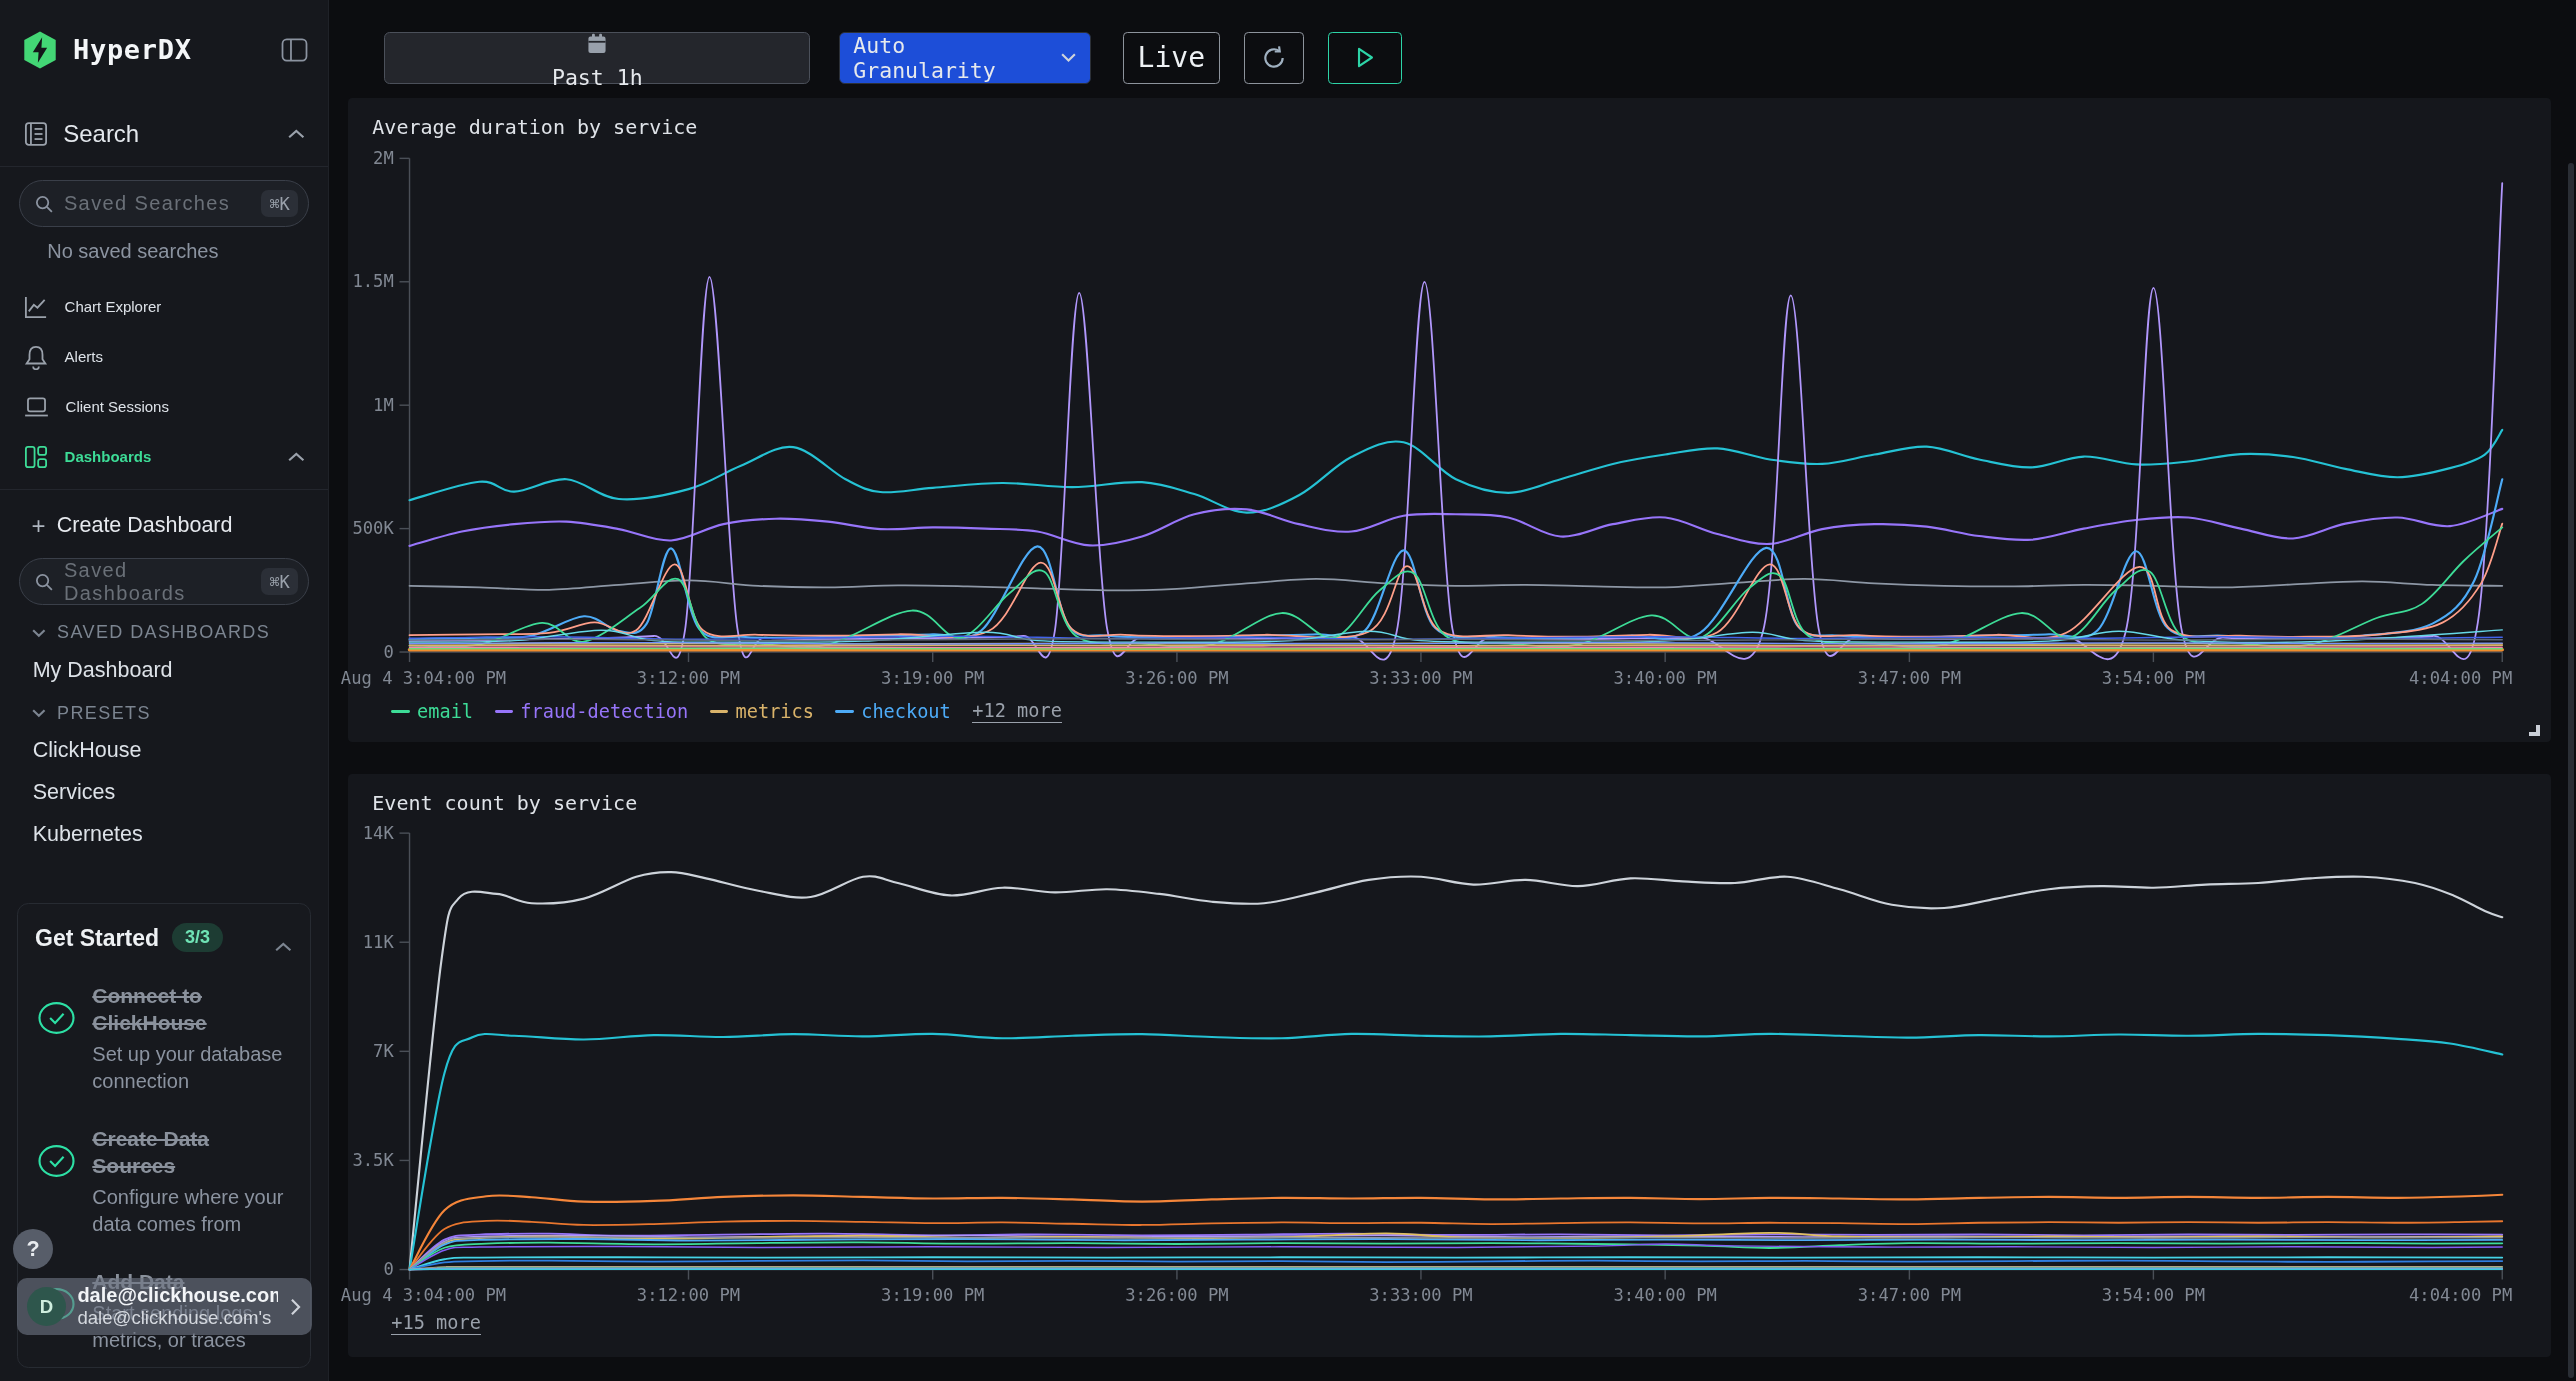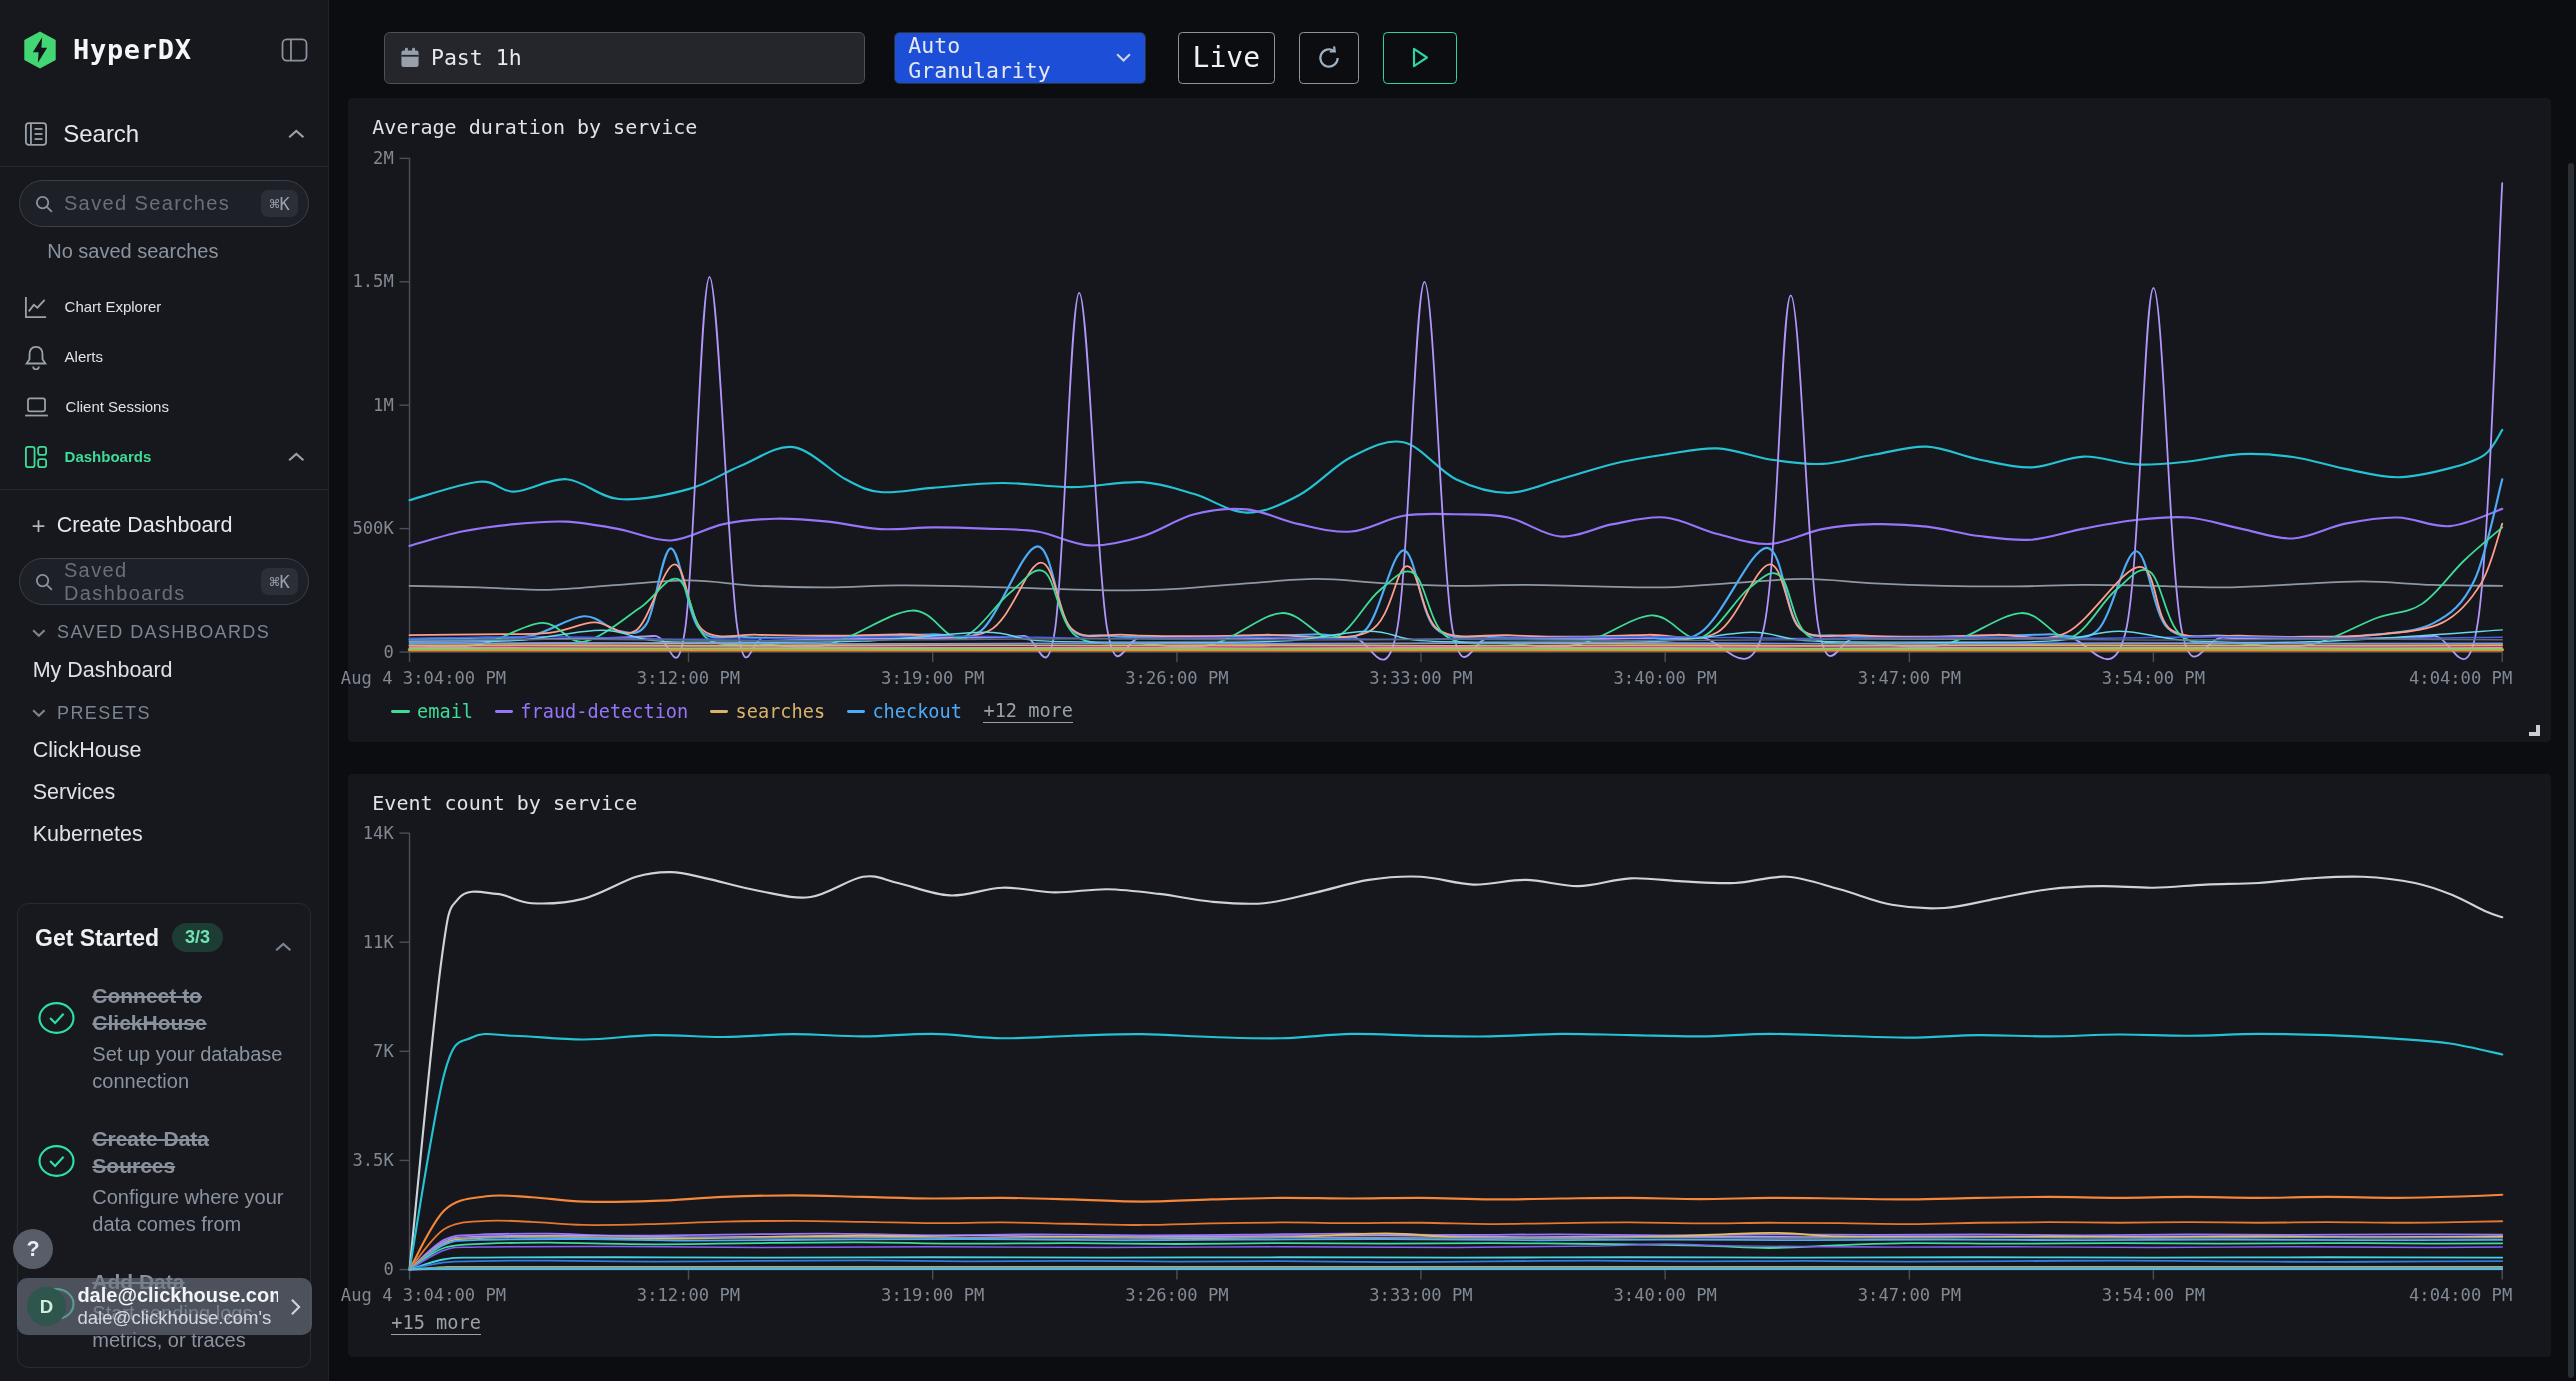--- a/index.html
+++ b/index.html
@@ -76,22 +76,22 @@
   .search-box { flex:1; display:flex; align-items:center; height:52px; background:#25272d;
     border:1.4px solid #5c616b; border-radius:5.7px; padding:0 15.7px; }
   .search-box input { flex:1; background:transparent; border:none; outline:none; color:#d6dae0;
     font-family:"DejaVu Sans Mono", monospace; font-size:21px; }
   .search-box input::placeholder { color:#767d87; }
   .mode { font-family:"DejaVu Sans Mono", monospace; font-size:21px; margin-left:10px; cursor:pointer; }
   .mode.sql { color:#c6ccd4; }
   .mode.div { color:#4a4f58; cursor:default; }
   .mode.lucene { color:#3ddc97; }
 
-  .time-box { width:481px; display:flex; align-items:center; gap:11.4px; height:52px; margin-left:36px;
-    background:#24262c; border:1.4px solid #4b505a; border-radius:5.7px; padding:0 14.3px; cursor:pointer; }
+  .time-box { width:426px; display:flex; align-items:center; gap:11.4px; height:52px; margin-left:36px;
+    background:#24262c; border:1.4px solid #4b505a; border-radius:5.7px; padding:0 14.3px; cursor:pointer;flex-direction:column; }
   .time-box .lbl { font-family:"DejaVu Sans Mono", monospace; font-size:21.5px; color:#e6e9ed; }
 
   .gran-box { width:252px; display:flex; align-items:center; height:52px; margin-left:29px;
     background:#1d4ed8; border:1.4px solid #2c3037; border-radius:5.7px; padding:0 13px; cursor:pointer; }
   .gran-box .lbl { font-family:"DejaVu Sans Mono", monospace; font-size:21.5px; color:#e6e9ed; flex:1; }
 
   .btn { display:flex; align-items:center; justify-content:center; height:52px; border-radius:4.3px;
     font-family:"DejaVu Sans Mono", monospace; font-size:28px; cursor:pointer; background:transparent; }
   .live-btn { width:97px; margin-left:31.5px; border:1.4px solid #8d939c; color:#eef1f4; }
   .refresh-btn { width:60px; margin-left:24px; border:1.4px solid #8d939c; }
@@ -434,21 +434,21 @@
           <span class="lg-item">
             <span class="lg-dash" style="background:#3ddc97"></span>
             <span style="color:#3ddc97">email</span>
           </span>
           <span class="lg-item">
             <span class="lg-dash" style="background:#9775fa"></span>
             <span style="color:#9775fa">fraud-detection</span>
           </span>
           <span class="lg-item">
             <span class="lg-dash" style="background:#d9b36a"></span>
-            <span style="color:#d9b36a">searches</span>
+            <span style="color:#d9b36a">metrics</span>
           </span>
           <span class="lg-item">
             <span class="lg-dash" style="background:#4dabf7"></span>
             <span style="color:#4dabf7">checkout</span>
           </span>
           <span class="lg-more">+12 more</span>
         </div>
       <div class="resize-handle"></div>
     </section>
 

